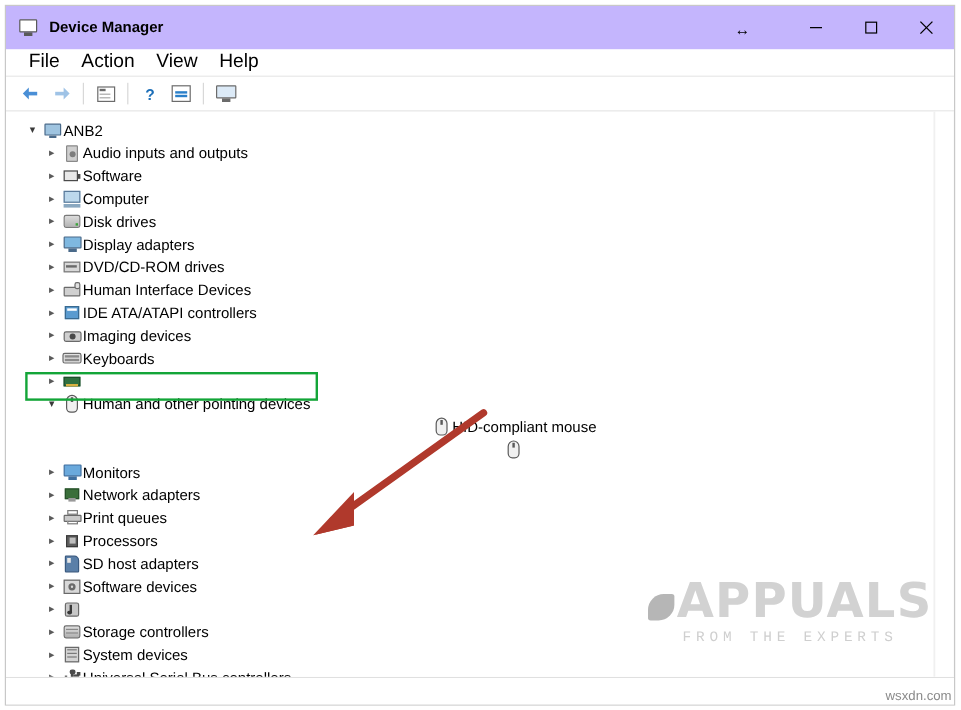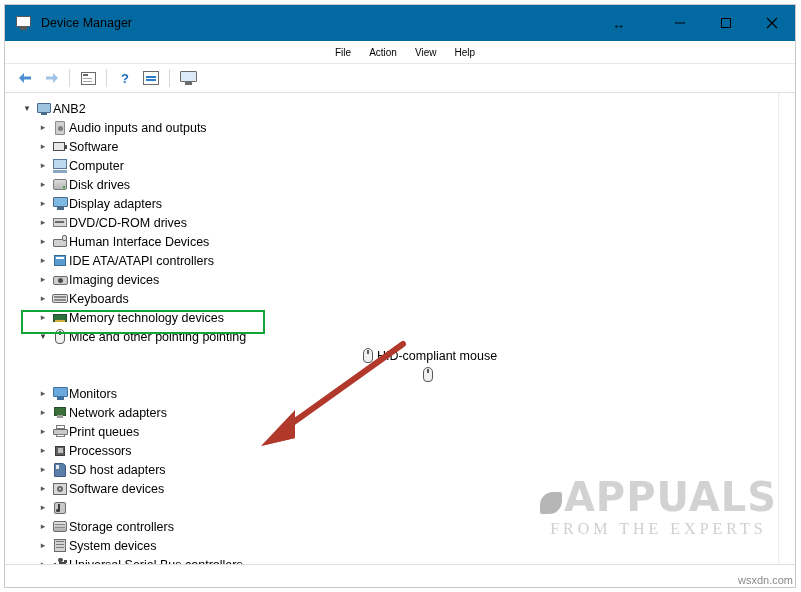--- a/index.html
+++ b/index.html
@@ -26,23 +26,24 @@
     border: 1px solid #c8c8c8;
     box-sizing: border-box;
     display: flex;
     flex-direction: column;
   }
   
   .titlebar {
     height: 36px;
     display: flex;
     align-items: center;
-    background: #0369a1;
+    background: #c4b5fd;
     position: relative;
     flex: none;
+    font-weight: bold;
   }
   .title-icon {
     width: 18px;
     height: 18px;
     margin-left: 10px;
     margin-right: 8px;
     position: relative;
   }
   .title-icon .scr {
     position: absolute;
@@ -86,23 +87,22 @@
     color: #000;
     font-size: 13px;
     line-height: 1;
   }
   
   .menubar {
     height: 22px;
     display: flex;
     align-items: center;
     padding-left: 10px;
-    font-size: 10px;
+    font-size: 16px;
     flex: none;
-    justify-content: center;
   }
   .menu-item {
     padding: 2px 9px;
     color: #000;
   }
   
   .toolbar {
     height: 28px;
     display: flex;
     align-items: center;
@@ -404,25 +404,25 @@
   }
   .wm-main {
     font-size: 40px;
     font-weight: bold;
     color: #d2d2d2;
     letter-spacing: 1px;
     line-height: 1;
     font-family: "DejaVu Sans", sans-serif;
   }
   .wm-sub {
-    font-size: 16px;
+    font-size: 12px;
     color: #cfcfcf;
     letter-spacing: 4px;
     margin-top: 3px;
-    font-family: Liberation Serif, serif;
+    font-family: Liberation Mono, monospace;
   }
   .wm-leaf {
     display: inline-block;
     width: 22px;
     height: 22px;
     background: #b6b6b6;
     border-radius: 60% 10% 60% 10%;
     vertical-align: -3px;
     margin-right: 2px;
   }
@@ -641,32 +641,31 @@
       </div>
 
       <div class="node level-1">
         <span class="chev">▸</span>
         <span class="ico">
             <span class="ic-mem">
               <span class="b"></span>
               <span class="g"></span>
             </span>
           </span>
-        <span class="lbl">Memory technology devices</span>
       </div>
 
       <div class="node level-1">
         <span class="chev open">▾</span>
         <span class="ico">
             <span class="ic-mouse">
               <span class="body"></span>
               <span class="line"></span>
             </span>
           </span>
-        <span class="lbl">Mice and other pointing pointing</span>
+        <span class="lbl">Human and other pointing devices</span>
       </div>
 
       <div class="node level-2">
         <span class="ico">
             <span class="ic-mouse">
               <span class="body"></span>
               <span class="line"></span>
             </span>
           </span>
         <span class="lbl">HID-compliant mouse</span>

